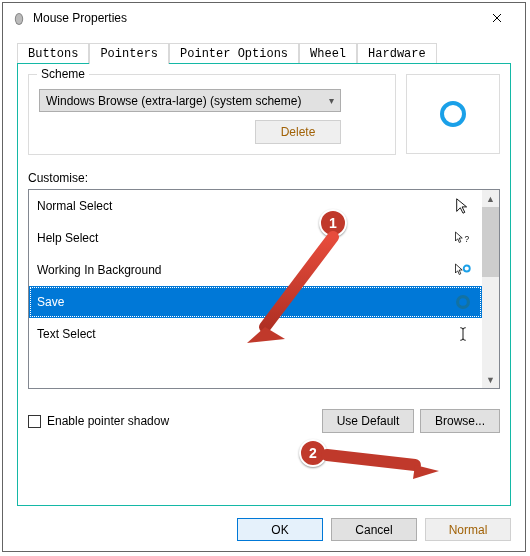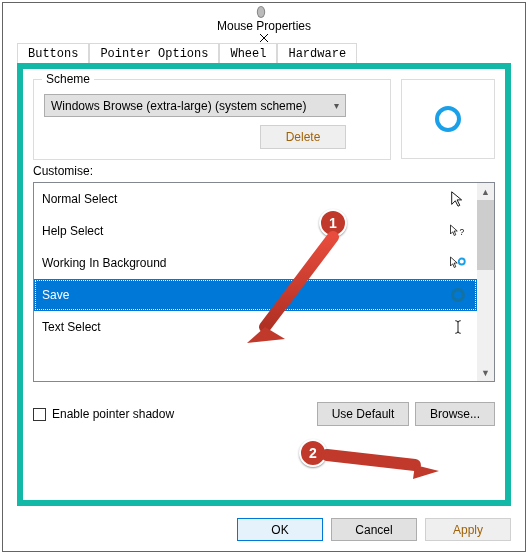--- a/index.html
+++ b/index.html
@@ -8,43 +8,43 @@
     padding: 2px;
     font-family: "Segoe UI", Tahoma, sans-serif;
     font-size: 12px;
     color: #000;
     background: #fff;
     width: 530px;
     height: 556px;
     overflow: hidden;
   }
   .window { border: 1px solid #646464; width: 524px; height: 550px; position: relative; background: #fff; }
-  .titlebar { display: flex; align-items: center; height: 30px; padding: 0 8px; flex-direction: column; }
+  .titlebar { display: flex; align-items: center; height: 30px; padding: 0 8px; }
   .titlebar .icon { width: 16px; height: 16px; margin-right: 6px; }
   .titlebar .title { flex: 1; font-size: 12px; }
   .close-btn { width: 40px; height: 28px; display: flex; align-items: center; justify-content: center; }
   .close-btn svg { width: 10px; height: 10px; }
   .body { padding: 8px 14px 0 14px; }
   .tabs { display: flex; align-items: flex-end; height: 22px; position: relative; }
   .tab { border: 1px solid #d9d9d9; border-bottom: none; padding: 3px 10px 2px; font-size: 12px; background: #fff; margin-right: 0px; position: relative; font-family: Liberation Mono, monospace; }
   .tab.active { border-color: #d9d9d9; background: #fff; z-index: 2; padding-bottom: 3px; margin-bottom: -1px; }
   .tab:not(.active) { background: #fff; z-index: 1; }
-  .tab-panel { border: 6px solid #14b8a6; padding: 10px; height: 443px; position: relative; }
+  .tab-panel { border: 1px solid #14b8a6; padding: 10px; height: 443px; position: relative; }
   .groupbox { border: 1px solid #dcdcdc; position: relative; padding: 14px 10px 10px; }
   .groupbox .legend { position: absolute; top: -8px; left: 8px; background: #fff; padding: 0 4px; font-size: 12px; }
   .scheme-area { display:flex; gap:10px; }
   .scheme-box { flex:1; }
   .combo { display:flex; align-items:center; justify-content:space-between; width: 302px; height: 23px; border:1px solid #adadad; background:#e1e1e1; padding:0 6px; font-size:12px; }
   .combo .chev { font-size:10px; color:#555; }
   .scheme-buttons { display:flex; gap:8px; margin-top:8px; justify-content:flex-end; width:302px; }
   .btn { min-width: 86px; height: 24px; border:1px solid #adadad; background:#e1e1e1; font-size:12px; display:flex; align-items:center; justify-content:center; padding:0 10px; }
   .btn.disabled { color:#a16207; border-color:#d0d0d0; background:#efefef; }
   .preview { width: 94px; height: 80px; border:1px solid #dcdcdc; display:flex; align-items:center; justify-content:center; }
   .ring { width:26px; height:26px; border:4px solid #1aa0e8; border-radius:50%; }
-  .cust-label { margin-top: 4px; font-size:12px; }
+  .cust-label { margin-top: 16px; font-size:12px; }
   .listwrap { display:flex; margin-top:4px; border:1px solid #828790; height: 200px; }
   .listbox { flex:1; overflow:hidden; }
   .row { display:flex; align-items:center; justify-content:space-between; height: 32px; padding: 0 8px; border-bottom: 0; }
   .row.selected { background:#0078d7; color:#fff; outline:1px dotted #fff; outline-offset:-2px; }
   .row .txt { font-size:12px; }
   .row .ic { width:22px; display:flex; justify-content:center; }
   .scrollbar { width:17px; background:#f0f0f0; display:flex; flex-direction:column; }
   .sb-btn { height:17px; display:flex; align-items:center; justify-content:center; color:#606060; font-size:9px; background:#f0f0f0; }
   .sb-track { flex:1; background:#f0f0f0; position:relative; }
   .sb-thumb { position:absolute; left:0; right:0; top:0; height:70px; background:#cdcdcd; }
@@ -72,20 +72,21 @@
     <span class="title">Mouse Properties</span>
     <div class="close-btn">
       <svg viewBox="0 0 10 10">
           <path d="M1 1 L9 9 M9 1 L1 9" stroke="#000" stroke-width="1"></path>
         </svg>
     </div>
   </div>
   <div class="body">
     <div class="tabs">
       <div class="tab">Buttons</div>
+      <div class="tab active">Pointers</div>
       <div class="tab">Pointer Options</div>
       <div class="tab">Wheel</div>
       <div class="tab">Hardware</div>
     </div>
     <div class="tab-panel">
       <div class="scheme-area">
         <div class="scheme-box">
           <div class="groupbox">
             <div class="legend">Scheme</div>
             <div class="combo">
@@ -165,21 +166,21 @@
         <div class="spacer"></div>
         <div class="btn" style="min-width:92px">Use Default</div>
         <div style="width:6px"></div>
         <div class="btn" style="min-width:80px">Browse...</div>
       </div>
     </div>
   </div>
   <div class="footer">
     <div class="btn default">OK</div>
     <div class="btn">Cancel</div>
-    <div class="btn disabled">Apply</div>
+    <div class="btn disabled">Normal</div>
   </div>
 
   <div class="annot" style="left:0;top:0;right:0;bottom:0;">
     <div class="badge" style="left:316px; top:206px;">1</div>
     <svg style="position:absolute; left:0; top:0;" width="524" height="550">
       <defs>
         <linearGradient id="rg" x1="0" y1="0" x2="0" y2="1">
             <stop offset="0" stop-color="#e74c3c"></stop>
             <stop offset="1" stop-color="#b03024"></stop>
           </linearGradient>

